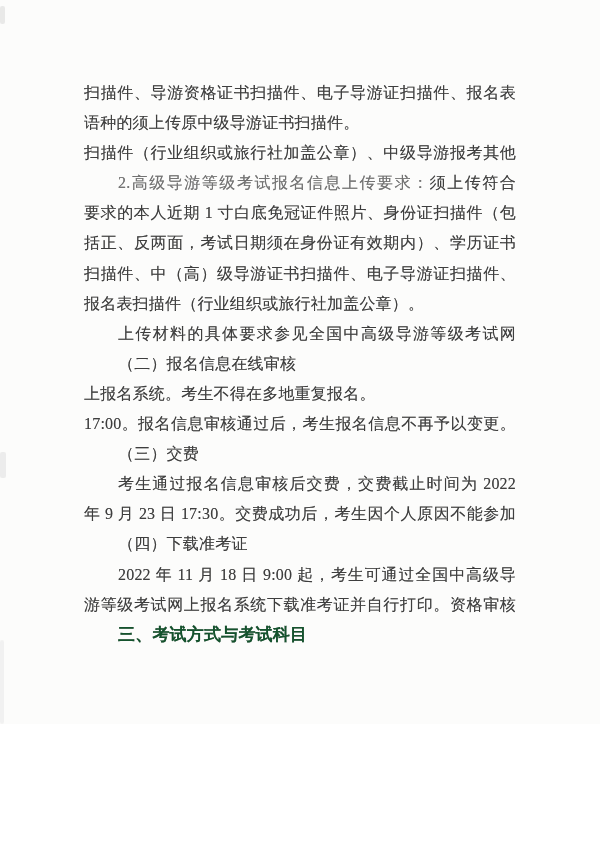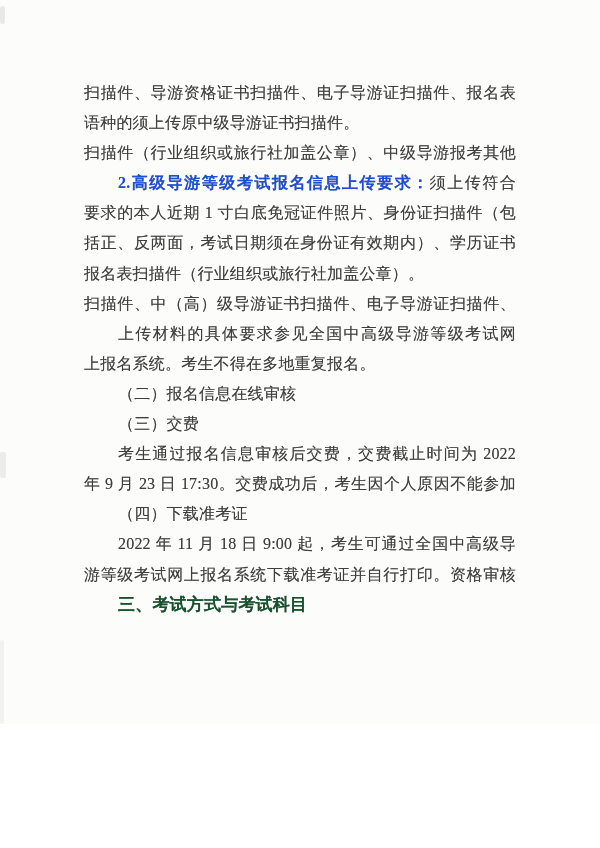--- a/index.html
+++ b/index.html
@@ -35,22 +35,22 @@
   .j {
     text-align: justify;
     text-align-last: justify;
   }
   
   .in {
     text-indent: 34px;
   }
   
   .b {
-    font-weight: bold;
-    color: #1d4ed8;
+    font-weight: normal;
+    color: #737373;
   }
   
   .hd {
     font-family: "Liberation Sans", "DejaVu Sans", sans-serif;
     font-weight: bold;
     font-size: 17px;
     color: #14532d;
     text-shadow: 0 0 0.5px rgba(51,51,51,0.55);
   }
   .pageno {
@@ -80,25 +80,26 @@
   <div class="artifact a2"></div>
   <div class="artifact a3"></div>
 
   <div class="doc-body">
     <div class="ln j">扫描件、导游资格证书扫描件、电子导游证扫描件、报名表</div>
     <div class="ln">语种的须上传原中级导游证书扫描件。</div>
     <div class="ln j">扫描件（行业组织或旅行社加盖公章）、中级导游报考其他</div>
     <div class="ln j in"><span class="b">2.高级导游等级考试报名信息上传要求：</span><span>须上传符合</span></div>
     <div class="ln j">要求的本人近期 1 寸白底免冠证件照片、身份证扫描件（包</div>
     <div class="ln j">括正、反两面，考试日期须在身份证有效期内）、学历证书</div>
+    <div class="ln j">扫描件、中（高）级导游证书扫描件、电子导游证扫描件、</div>
     <div class="ln">报名表扫描件（行业组织或旅行社加盖公章）。</div>
-    <div class="ln j">扫描件、中（高）级导游证书扫描件、电子导游证扫描件、</div>
     <div class="ln j in">上传材料的具体要求参见全国中高级导游等级考试网</div>
+    <div class="ln in">（二）报名信息在线审核</div>
     <div class="ln">上报名系统。考生不得在多地重复报名。</div>
-    <div class="ln in">（二）报名信息在线审核</div>
+    <div class="ln j">17:00。报名信息审核通过后，考生报名信息不再予以变更。</div>
     <div class="ln in">（三）交费</div>
     <div class="ln j in">考生通过报名信息审核后交费，交费截止时间为 2022</div>
     <div class="ln j">年 9 月 23 日 17:30。交费成功后，考生因个人原因不能参加</div>
     <div class="ln in">（四）下载准考证</div>
     <div class="ln j in">2022 年 11 月 18 日 9:00 起，考生可通过全国中高级导</div>
     <div class="ln j">游等级考试网上报名系统下载准考证并自行打印。资格审核</div>
     <div class="ln in hd">三、考试方式与考试科目</div>
   </div>
 
   <div class="pageno">- 3 -</div>

